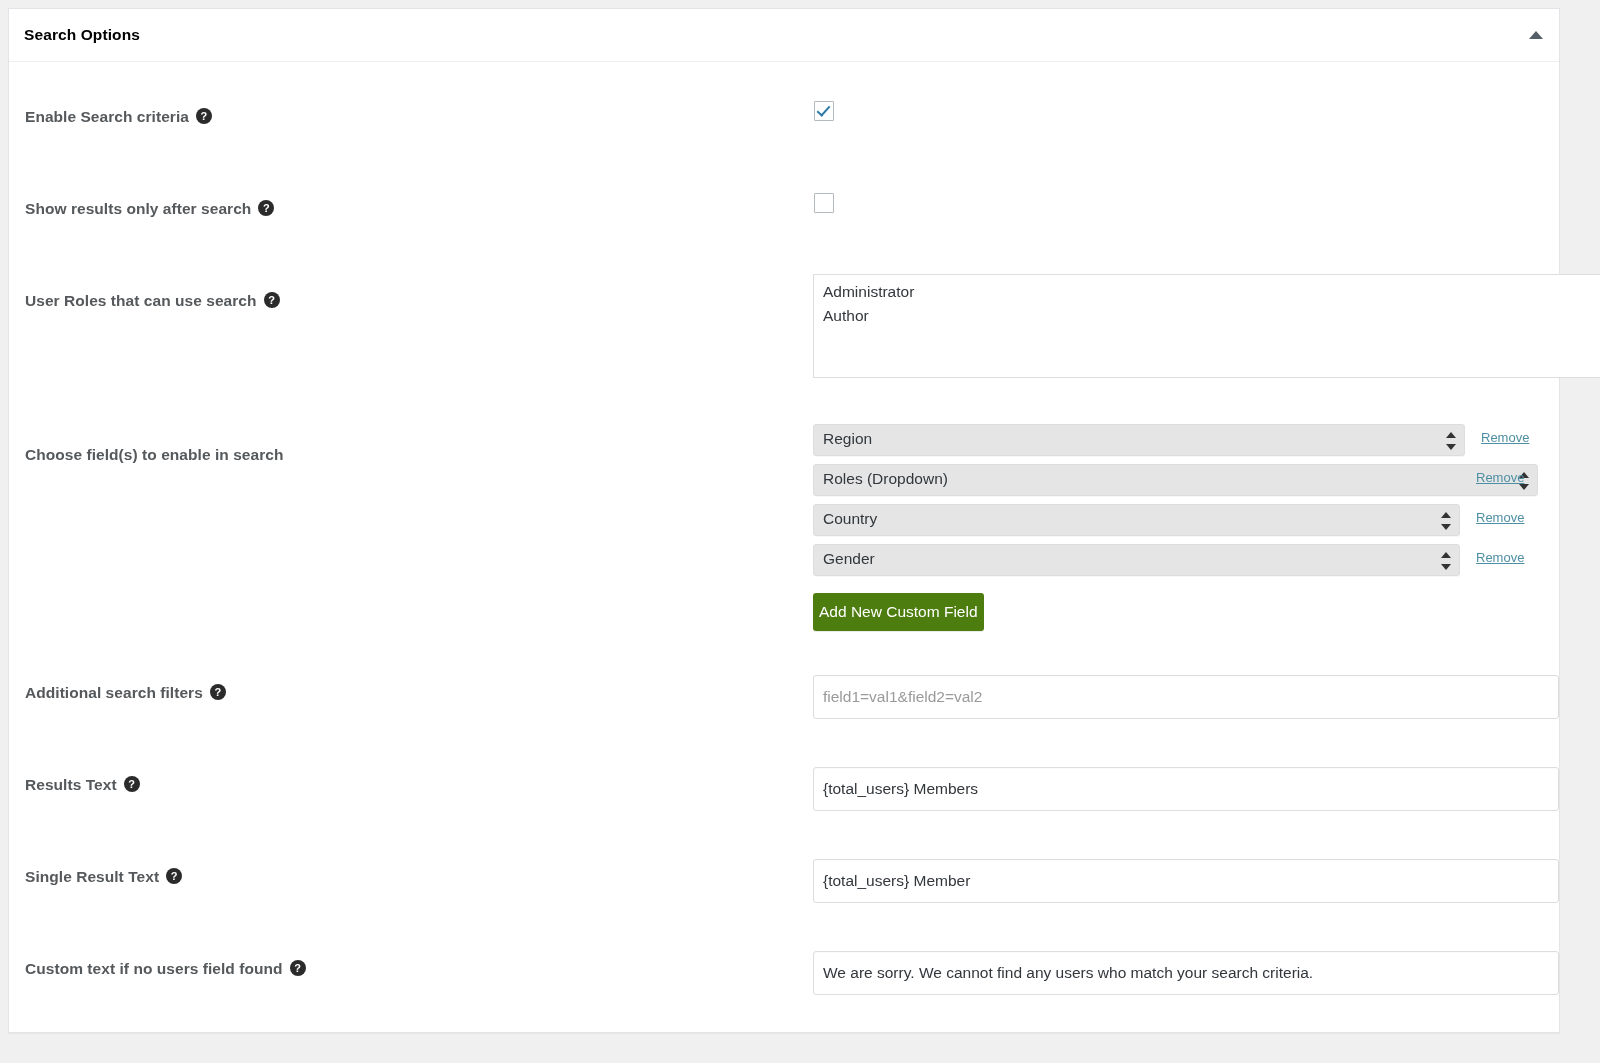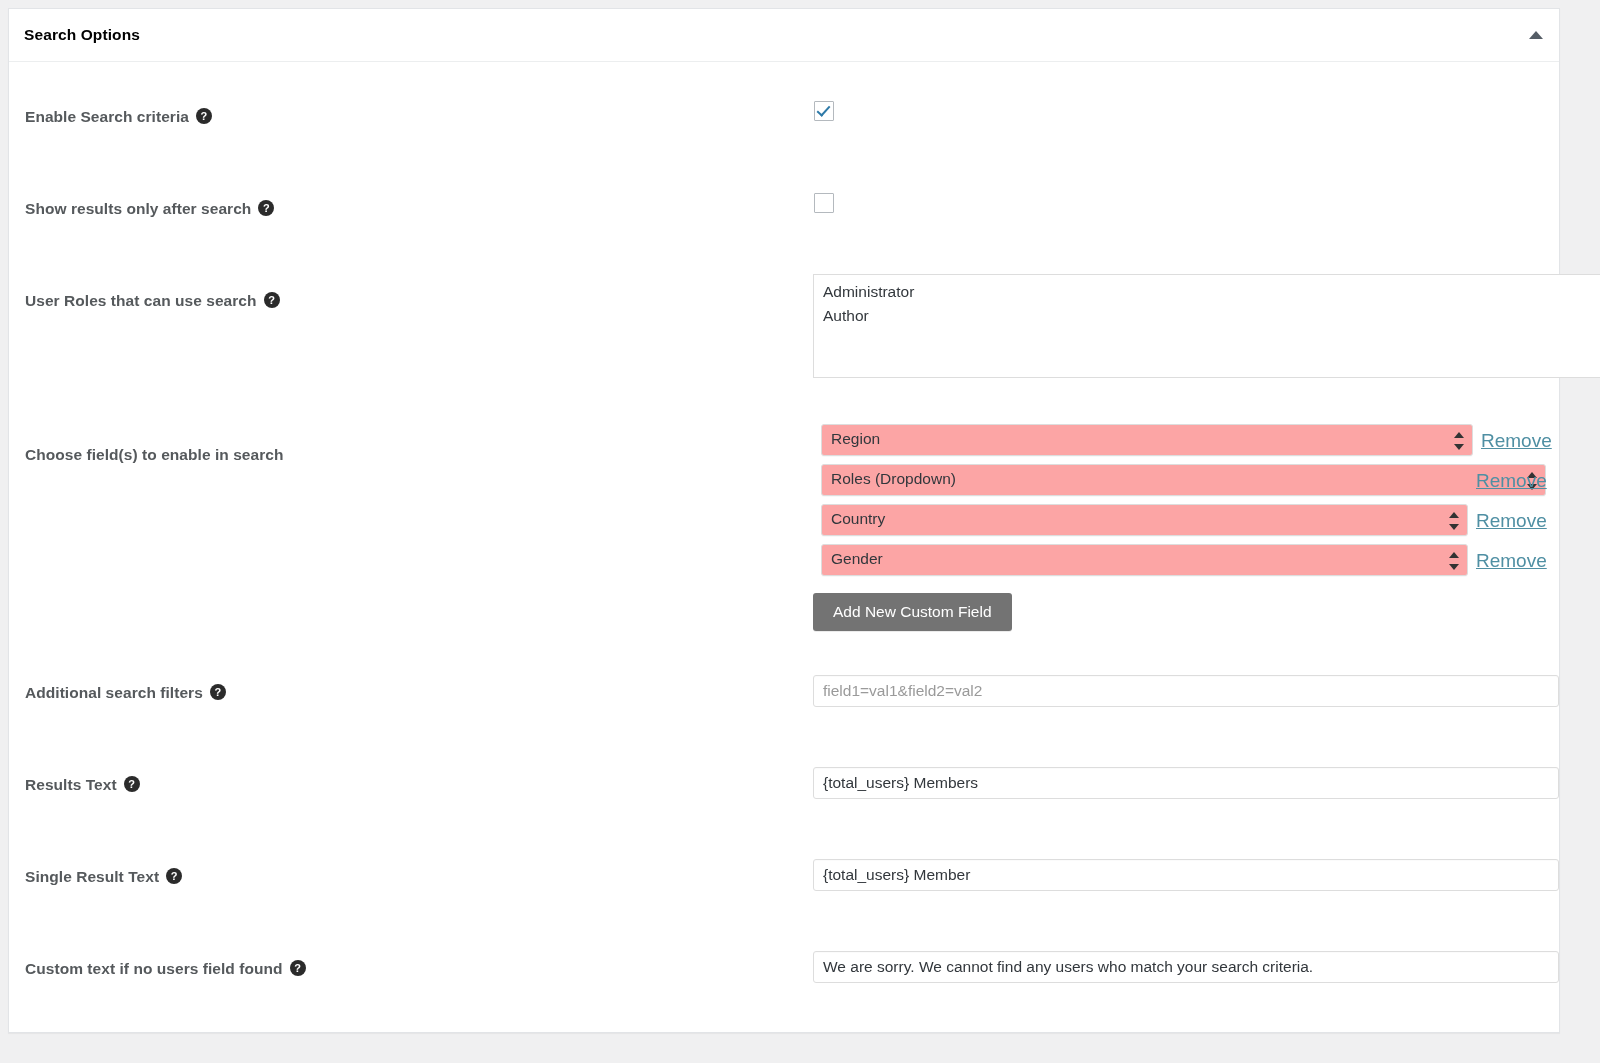--- a/index.html
+++ b/index.html
@@ -128,26 +128,26 @@
     padding-left: 9px;
     cursor: pointer;
   }
 
   
   .selwrap {
     position: absolute;
   }
   .sel {
     position: absolute;
-    left: 8px;
+    left: 0;
     top: 0;
     height: 32px;
     border: 1px solid #ddd;
     border-radius: 3px;
-    background: #fca5a5;
+    background: #e5e5e5;
     box-sizing: border-box;
     cursor: pointer;
     box-shadow: 0 1px 1px rgba(0,0,0,0.03);
   }
   .sel .seltext {
     position: absolute;
     left: 9px;
     top: 5px;
     font-size: 15.5px;
     color: #32373c;
@@ -171,47 +171,47 @@
   .spin .up {
     top: 1px;
     border-bottom: 6px solid #333;
   }
   .spin .dn {
     bottom: 1px;
     border-top: 6px solid #333;
   }
   .removelink {
     position: absolute;
-    font-size: 19px;
+    font-size: 13px;
     color: #4f8fa3;
     text-decoration: underline;
     cursor: pointer;
     white-space: nowrap;
   }
 
   
   .btn-primary {
     position: absolute;
-    background: #737373;
+    background: #4d7c0f;
     color: #ffffff;
     border: none;
     border-radius: 3px;
     font-size: 15.5px;
     font-family: "Liberation Sans", sans-serif;
-    padding: 0 20px;
+    padding: 0 6px;
     height: 38px;
     line-height: 38px;
     cursor: pointer;
     box-shadow: 0 1px 0 rgba(0,0,0,0.08);
   }
 
   
   .tinput {
     position: absolute;
-    height: 32px;
+    height: 44px;
     border: 1px solid #ddd;
     border-radius: 3px;
     background: #fff;
     box-sizing: border-box;
     font-size: 15.5px;
     font-family: "Liberation Sans", sans-serif;
     color: #32373c;
     padding: 0 9px;
     box-shadow: 0 1px 1px rgba(0,0,0,0.02) inset;
     outline: none;

